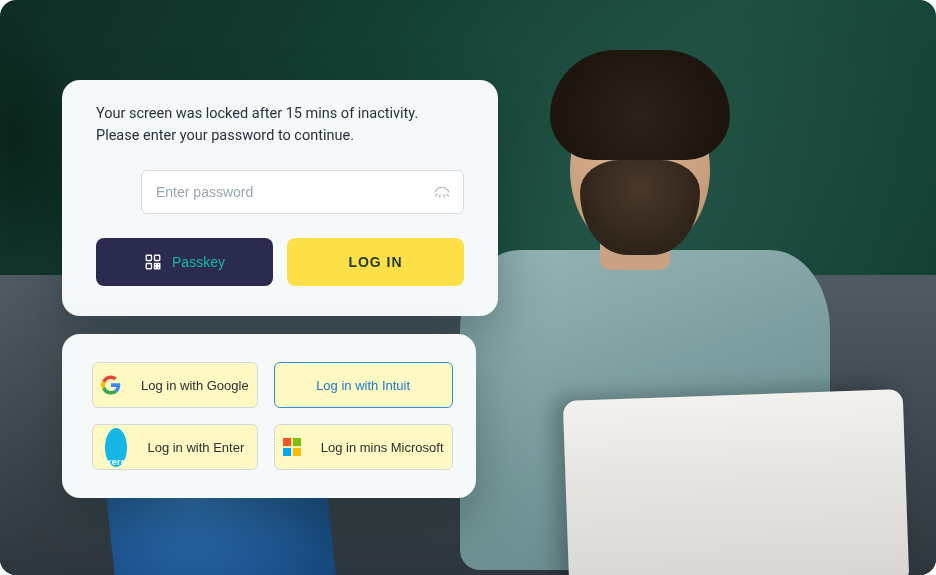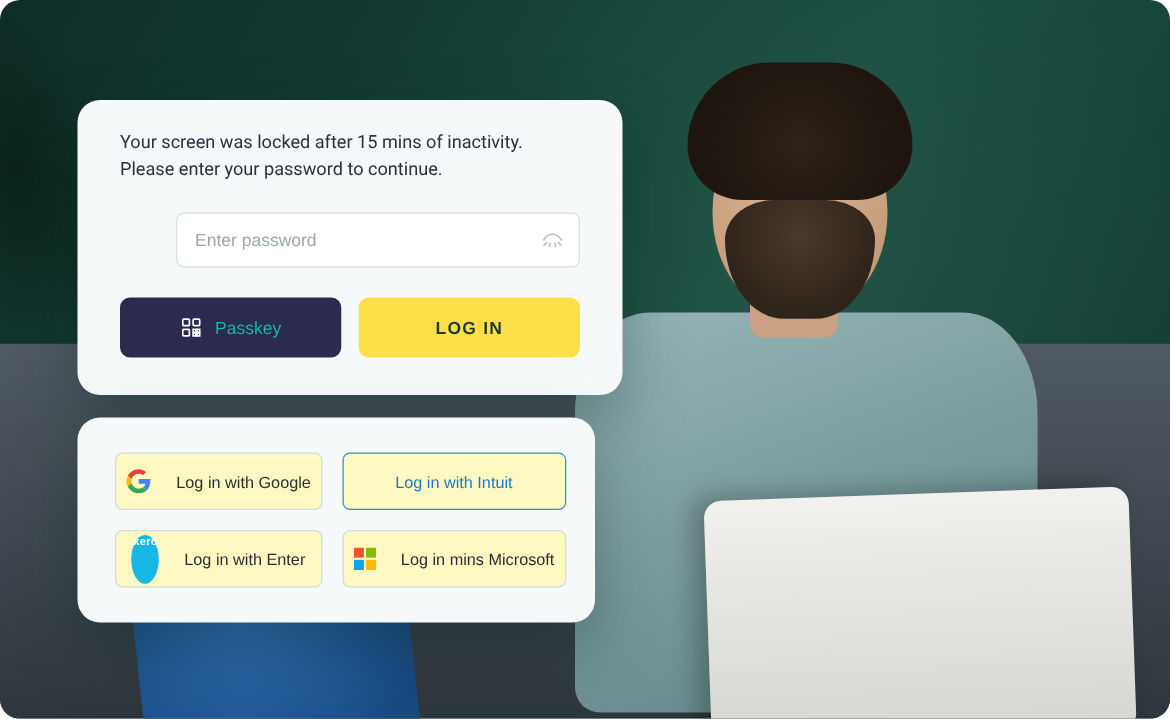--- a/index.html
+++ b/index.html
@@ -181,21 +181,21 @@
   }
   .sso-btn .label { white-space: nowrap; }
 
   .icon { display: inline-flex; align-items: center; justify-content: center; }
   .xero-icon {
     width: 22px; height: 39px; border-radius: 50%;
     background: #16b7e7;
     color: #fff;
     font-size: 9px;
     font-weight: 600;
-    display: flex; align-items: flex-start; justify-content: center;
+    display: flex; align-items: flex-end; justify-content: center;
     letter-spacing: 0.2px;
   }
 </style>
 </head>
 <body>
 
 <div class="stage">
   <div class="photo">
     <div class="sofa"></div>
     <div class="pillow"></div>

